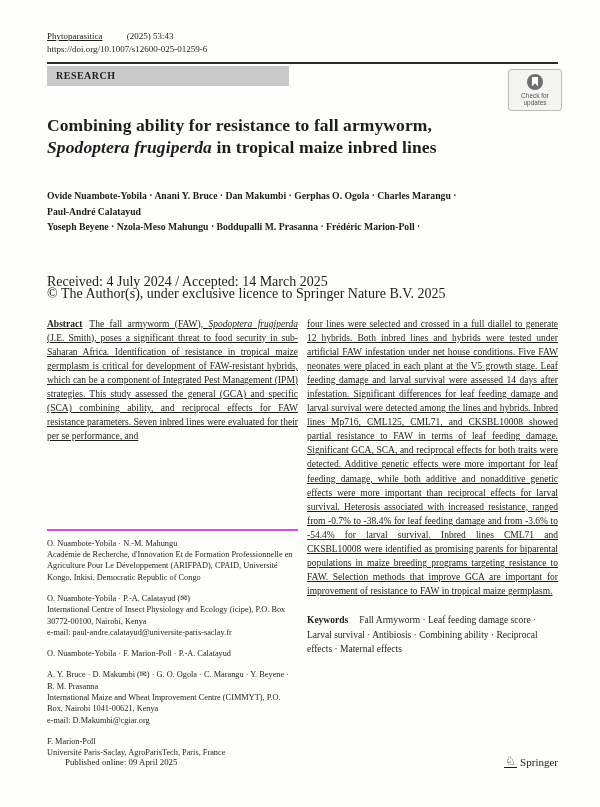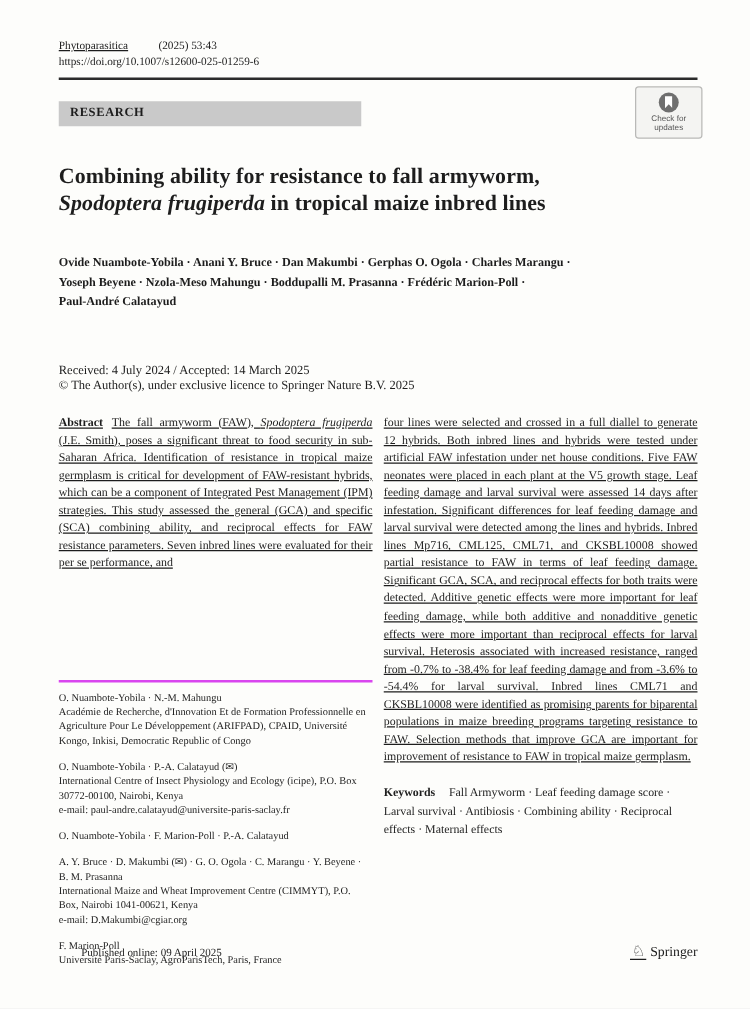--- a/index.html
+++ b/index.html
@@ -10,42 +10,42 @@
     font-family:"Liberation Serif", serif;
     padding:30px 42px 0 47px;
   }
   
   .hmeta { font-size:9px; line-height:13px; }
   .hmeta .journal { display:inline-block;text-decoration:underline; }
   .hmeta .cite { display:inline-block; margin-left:22px; }
   .hmeta .doi { display:block; color:#1d1d1d; text-decoration:none; }
   .top-rule { height:2px; background:#2b2b2b; margin-top:6px; }
   .banner {
-    margin-top:17px; width:242px; height:20px; background:#c9c9c9;
+    margin-top:2px; width:242px; height:20px; background:#c9c9c9;
     font-size:10px; font-weight:bold; letter-spacing:.5px;
     line-height:20px; padding-left:9px;
   }
   
   .badge {
     position:absolute; top:69px; right:38px; width:54px; height:42px;
     background:#f4f4f2; border:1px solid #b9b9b7; border-radius:3px;
     display:flex; flex-direction:column; align-items:center; justify-content:center;
     cursor:pointer;
   }
   .badge-circle { width:16px; height:16px; border-radius:50%; background:#6f6f6f; position:relative; }
   .badge-flag {
     position:absolute; left:5px; top:3px; width:6px; height:10px; background:#fff;
     clip-path:polygon(0 0,100% 0,100% 100%,50% 68%,0 100%);
   }
   .badge-label { font-family:"Liberation Sans", sans-serif; font-size:6.5px; line-height:7.5px; color:#555; text-align:center; margin-top:2px; width:40px; }
   
   .title { margin-top:29px; font-size:17.5px; font-weight:bold; line-height:21.5px; letter-spacing:.1px; }
   .title .it { font-style:italic; }
   .authors { margin-top:30px; font-size:9.7px; font-weight:bold; line-height:15.5px; }
-  .dates { margin-top:41px; font-size:10px; line-height:12.5px; }
+  .dates { margin-top:41px; font-size:14px; line-height:12.5px; }
   
   .cols { display:flex; gap:9px; margin-top:16px; min-height:452px; }
   .col { width:251px; display:flex; flex-direction:column; }
   .body-text { font-size:9.5px; line-height:14.1px; text-align:justify;text-decoration:underline; }
   .body-text .lbl { font-weight:bold; padding-right:7px; }
   .body-text .it { font-style:italic; }
   
   .affils { margin-top:auto; border-top:2px solid #d946ef; padding-top:7px; font-size:8.3px; line-height:11.3px; }
   .affil-block { margin-bottom:10px; }
   .affil-block .email { color:#1d1d1d; }
@@ -83,22 +83,22 @@
     <span class="badge-label">Check for updates</span>
   </div>
 
   <h1 class="title">
     <span>Combining ability for resistance to fall armyworm,</span><br>
     <span class="it">Spodoptera frugiperda</span><span> in tropical maize inbred lines</span>
   </h1>
 
   <div class="authors">
     <div>Ovide Nuambote-Yobila · Anani Y. Bruce · Dan Makumbi · Gerphas O. Ogola · Charles Marangu ·</div>
+    <div>Paul-André Calatayud</div>
     <div>Yoseph Beyene · Nzola-Meso Mahungu · Boddupalli M. Prasanna · Frédéric Marion-Poll ·</div>
-    <div>Paul-André Calatayud</div>
   </div>
 
   <div class="dates">
     <div>Received: 4 July 2024 / Accepted: 14 March 2025</div>
     <div>© The Author(s), under exclusive licence to Springer Nature B.V. 2025</div>
   </div>
 
   <div class="cols">
 
     <div class="col">

